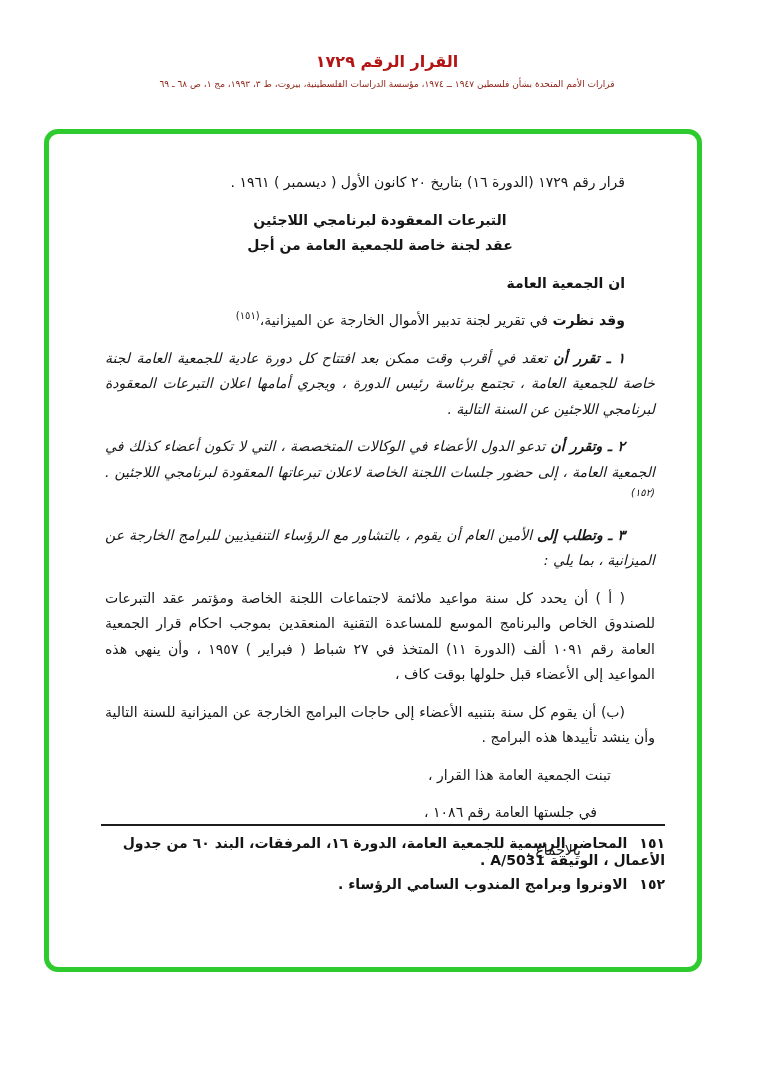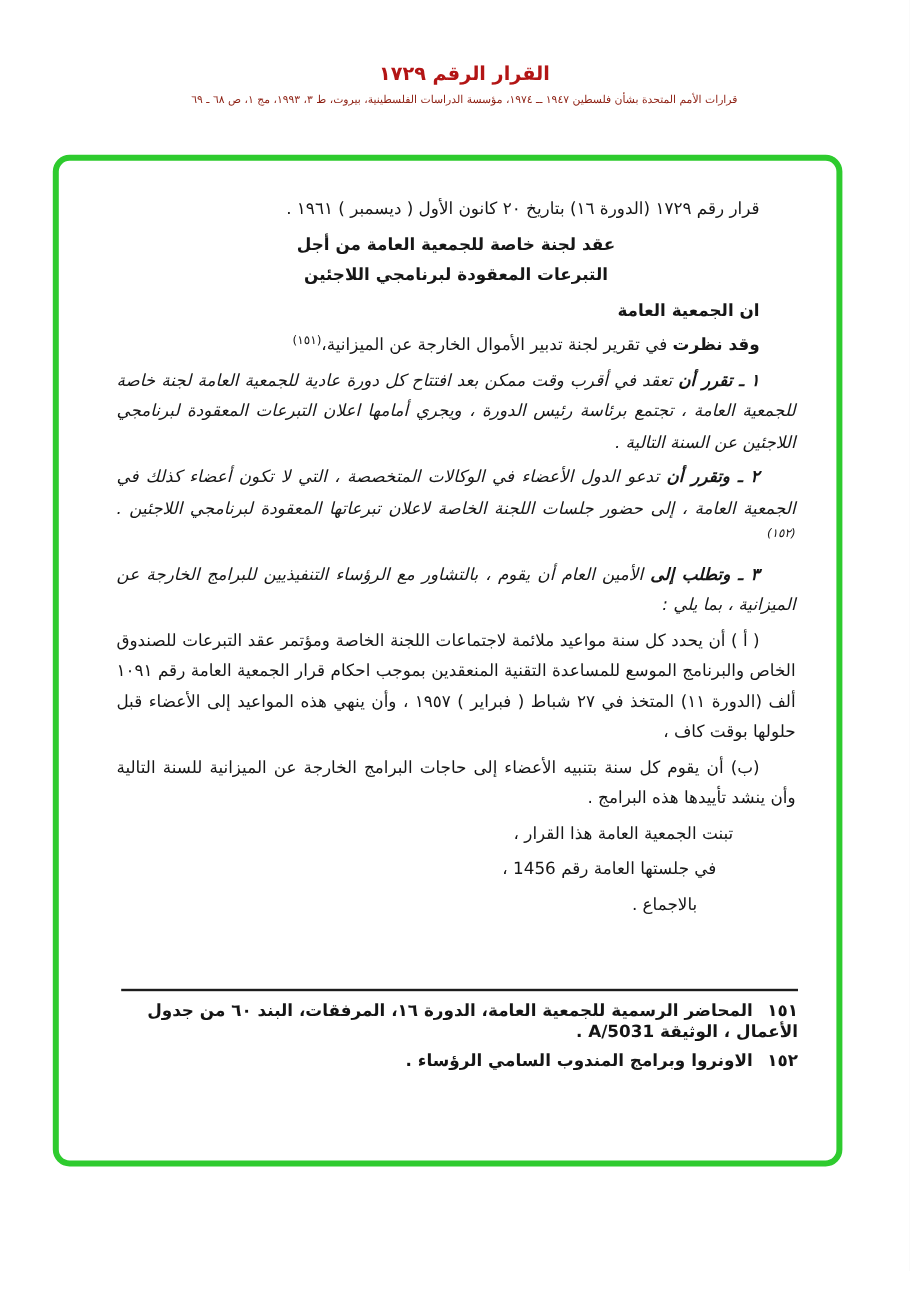--- a/index.html
+++ b/index.html
@@ -54,21 +54,21 @@
     background:#ffffff;
   }
   .content{
     direction:rtl;
     text-align:justify;
     padding:24px 30px 0 44px;
     font-size:14px;
     line-height:25.5px;
     color:#161616;
   }
-  .content p{ margin:4px; }
+  .content p{ margin:12px; }
   .indent{ text-indent:30px; }
   .bold{ font-weight:bold; }
   .heading{
     text-align:center;
     font-weight:bold;
     margin:3px 0 4px;
   }
   .num-para{ margin-top:2px !important;font-style:italic; }
   sup.note{
     font-size:10px;
@@ -112,40 +112,40 @@
     <div class="doc-title">القرار الرقم ١٧٢٩</div>
     <div class="source-line">قرارات الأمم المتحدة بشأن فلسطين ١٩٤٧ ــ ١٩٧٤، مؤسسة الدراسات الفلسطينية، بيروت، ط ٣، ١٩٩٣، مج ١، ص ٦٨ ـ ٦٩</div>
   </div>
 
   <div class="frame">
     <div class="content">
 
       <p class="indent"><span>قرار رقم ١٧٢٩ (الدورة ١٦) بتاريخ ٢٠ كانون الأول ( ديسمبر ) ١٩٦١ .</span></p>
 
       <div class="heading">
+        <div>التبرعات المعقودة لبرنامجي اللاجئين</div>
         <div>عقد لجنة خاصة للجمعية العامة من أجل</div>
-        <div>التبرعات المعقودة لبرنامجي اللاجئين</div>
       </div>
 
       <p class="indent bold">ان الجمعية العامة</p>
 
       <p class="indent"><b>وقد نظرت</b> <span>في تقرير لجنة تدبير الأموال الخارجة عن الميزانية،</span><sup class="note">(١٥١)</sup></p>
 
       <p class="indent num-para"><b>١ ـ تقرر أن</b> <span>تعقد في أقرب وقت ممكن بعد افتتاح كل دورة عادية للجمعية العامة لجنة خاصة للجمعية العامة ، تجتمع برئاسة رئيس الدورة ، ويجري أمامها اعلان التبرعات المعقودة لبرنامجي اللاجئين عن السنة التالية .</span></p>
 
       <p class="indent num-para"><b>٢ ـ وتقرر أن</b> <span>تدعو الدول الأعضاء في الوكالات المتخصصة ، التي لا تكون أعضاء كذلك في الجمعية العامة ، إلى حضور جلسات اللجنة الخاصة لاعلان تبرعاتها المعقودة لبرنامجي اللاجئين .</span><sup class="note">(١٥٢)</sup></p>
 
       <p class="indent num-para"><b>٣ ـ وتطلب إلى</b> <span>الأمين العام أن يقوم ، بالتشاور مع الرؤساء التنفيذيين للبرامج الخارجة عن الميزانية ، بما يلي :</span></p>
 
       <p class="indent">( أ ) أن يحدد كل سنة مواعيد ملائمة لاجتماعات اللجنة الخاصة ومؤتمر عقد التبرعات للصندوق الخاص والبرنامج الموسع للمساعدة التقنية المنعقدين بموجب احكام قرار الجمعية العامة رقم ١٠٩١ ألف (الدورة ١١) المتخذ في ٢٧ شباط ( فبراير ) ١٩٥٧ ، وأن ينهي هذه المواعيد إلى الأعضاء قبل حلولها بوقت كاف ،</p>
 
       <p class="indent">(ب) أن يقوم كل سنة بتنبيه الأعضاء إلى حاجات البرامج الخارجة عن الميزانية للسنة التالية وأن ينشد تأييدها هذه البرامج .</p>
 
       <p class="closing closing-1">تبنت الجمعية العامة هذا القرار ،</p>
-      <p class="closing closing-2">في جلستها العامة رقم 1456 ،</p>
+      <p class="closing closing-2">في جلستها العامة رقم ١٠٨٦ ،</p>
       <p class="closing closing-3">بالاجماع .</p>
 
     </div>
 
     <div class="footnotes">
       <div class="fn-divider"></div>
       <div class="fn"><span class="fn-num">١٥١</span><span>المحاضر الرسمية للجمعية العامة، الدورة ١٦، المرفقات، البند ٦٠ من جدول الأعمال ، الوثيقة A/5031 .</span></div>
       <div class="fn"><span class="fn-num">١٥٢</span><span>الاونروا وبرامج المندوب السامي الرؤساء .</span></div>
     </div>
   </div>

